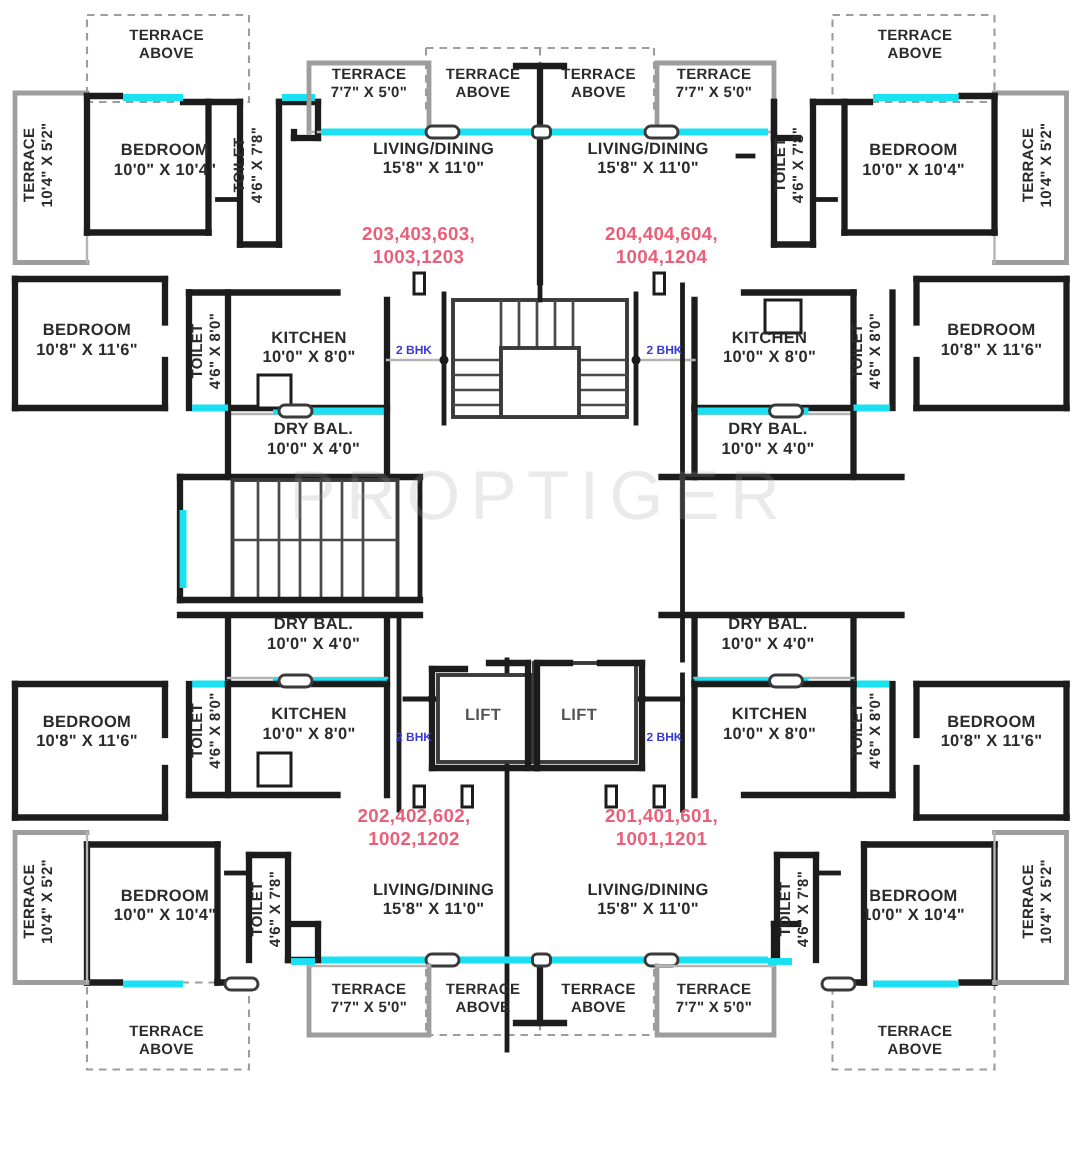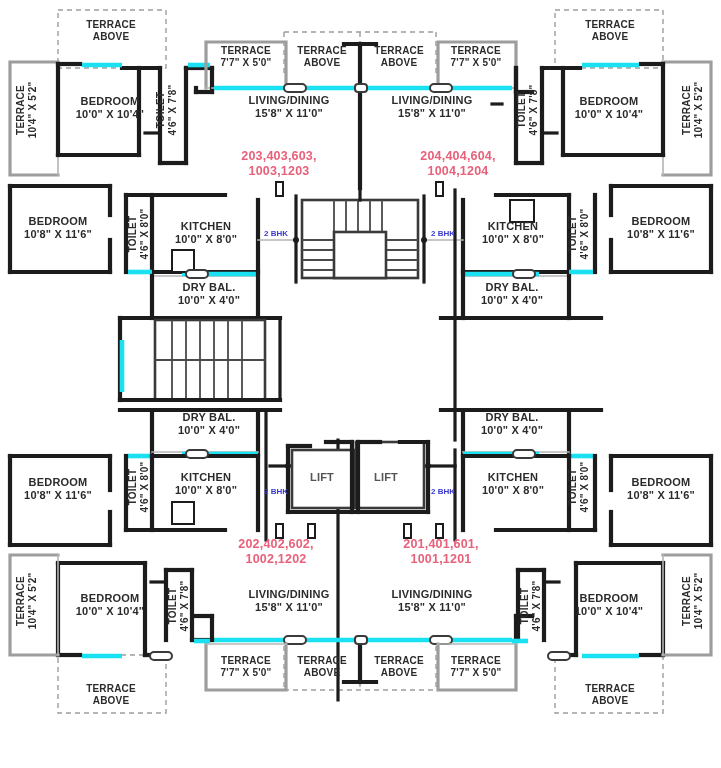--- a/index.html
+++ b/index.html
@@ -425,20 +425,21 @@
     <g fill="#ffffff" stroke="#1c1c1c" stroke-width="2">
       <rect x="276" y="524" width="7" height="14"></rect>
       <rect x="308" y="524" width="7" height="14"></rect>
       <rect x="404" y="524" width="7" height="14"></rect>
       <rect x="436" y="524" width="7" height="14"></rect>
       <rect x="276" y="182" width="7" height="14"></rect>
       <rect x="436" y="182" width="7" height="14"></rect>
     </g>
   </svg>
 
+  <div id="watermark">PROPTIGER</div>
 
 
   <div id="label-layer">
       <div class="lbl sm" style="left: 111px; top: 30px;"><span style="display: block;">TERRACE</span><span class="dim">ABOVE</span></div>
       <div class="lbl sm" style="left: 246px; top: 56px;"><span style="display: block;">TERRACE</span><span class="dim">7'7" X 5'0"</span></div>
       <div class="lbl sm" style="left: 322px; top: 56px;"><span style="display: block;">TERRACE</span><span class="dim">ABOVE</span></div>
       <div class="lbl sm" style="left: 399px; top: 56px;"><span style="display: block;">TERRACE</span><span class="dim">ABOVE</span></div>
       <div class="lbl sm" style="left: 476px; top: 56px;"><span style="display: block;">TERRACE</span><span class="dim">7'7" X 5'0"</span></div>
       <div class="lbl sm" style="left: 610px; top: 30px;"><span style="display: block;">TERRACE</span><span class="dim">ABOVE</span></div>
       <div class="lbl rot sm" style="left: 26px; top: 110px;"><span style="display: block;">TERRACE</span><span class="dim">10'4" X 5'2"</span></div>
@@ -473,21 +474,21 @@
       <div class="lbl rot sm" style="left: 530px; top: 606px;"><span style="display: block;">TOILET</span><span class="dim">4'6" X 7'8"</span></div>
       <div class="lbl" style="left: 609px; top: 604px;"><span style="display: block;">BEDROOM</span><span class="dim">10'0" X 10'4"</span></div>
       <div class="lbl rot sm" style="left: 692px; top: 601px;"><span style="display: block;">TERRACE</span><span class="dim">10'4" X 5'2"</span></div>
       <div class="lbl sm" style="left: 246px; top: 666px;"><span style="display: block;">TERRACE</span><span class="dim">7'7" X 5'0"</span></div>
       <div class="lbl sm" style="left: 322px; top: 666px;"><span style="display: block;">TERRACE</span><span class="dim">ABOVE</span></div>
       <div class="lbl sm" style="left: 399px; top: 666px;"><span style="display: block;">TERRACE</span><span class="dim">ABOVE</span></div>
       <div class="lbl sm" style="left: 476px; top: 666px;"><span style="display: block;">TERRACE</span><span class="dim">7'7" X 5'0"</span></div>
       <div class="lbl sm" style="left: 111px; top: 694px;"><span style="display: block;">TERRACE</span><span class="dim">ABOVE</span></div>
       <div class="lbl sm" style="left: 610px; top: 694px;"><span style="display: block;">TERRACE</span><span class="dim">ABOVE</span></div>
       <div class="lbl red" style="left: 279px; top: 164px;"><span style="display: block;">203,403,603,</span><span class="dim">1003,1203</span></div>
-      <div class="lbl red" style="left: 458px; top: 164px;"><span style="display: block;">204,404,604,</span><span class="dim">1004,1204</span></div>
+      <div class="lbl red" style="left: 441px; top: 164px;"><span style="display: block;">204,404,604,</span><span class="dim">1004,1204</span></div>
       <div class="lbl red" style="left: 276px; top: 552px;"><span style="display: block;">202,402,602,</span><span class="dim">1002,1202</span></div>
       <div class="lbl red" style="left: 441px; top: 552px;"><span style="display: block;">201,401,601,</span><span class="dim">1001,1201</span></div>
       <div class="lbl bhk" style="left: 276px; top: 234px;"><span style="display: block;">2 BHK</span></div>
       <div class="lbl bhk" style="left: 443px; top: 234px;"><span style="display: block;">2 BHK</span></div>
       <div class="lbl bhk" style="left: 276px; top: 492px;"><span style="display: block;">2 BHK</span></div>
       <div class="lbl bhk" style="left: 443px; top: 492px;"><span style="display: block;">2 BHK</span></div>
       <div class="lbl lift" style="left: 322px; top: 477px;"><span style="display: block;">LIFT</span></div>
       <div class="lbl lift" style="left: 386px; top: 477px;"><span style="display: block;">LIFT</span></div>
     </div>
 

